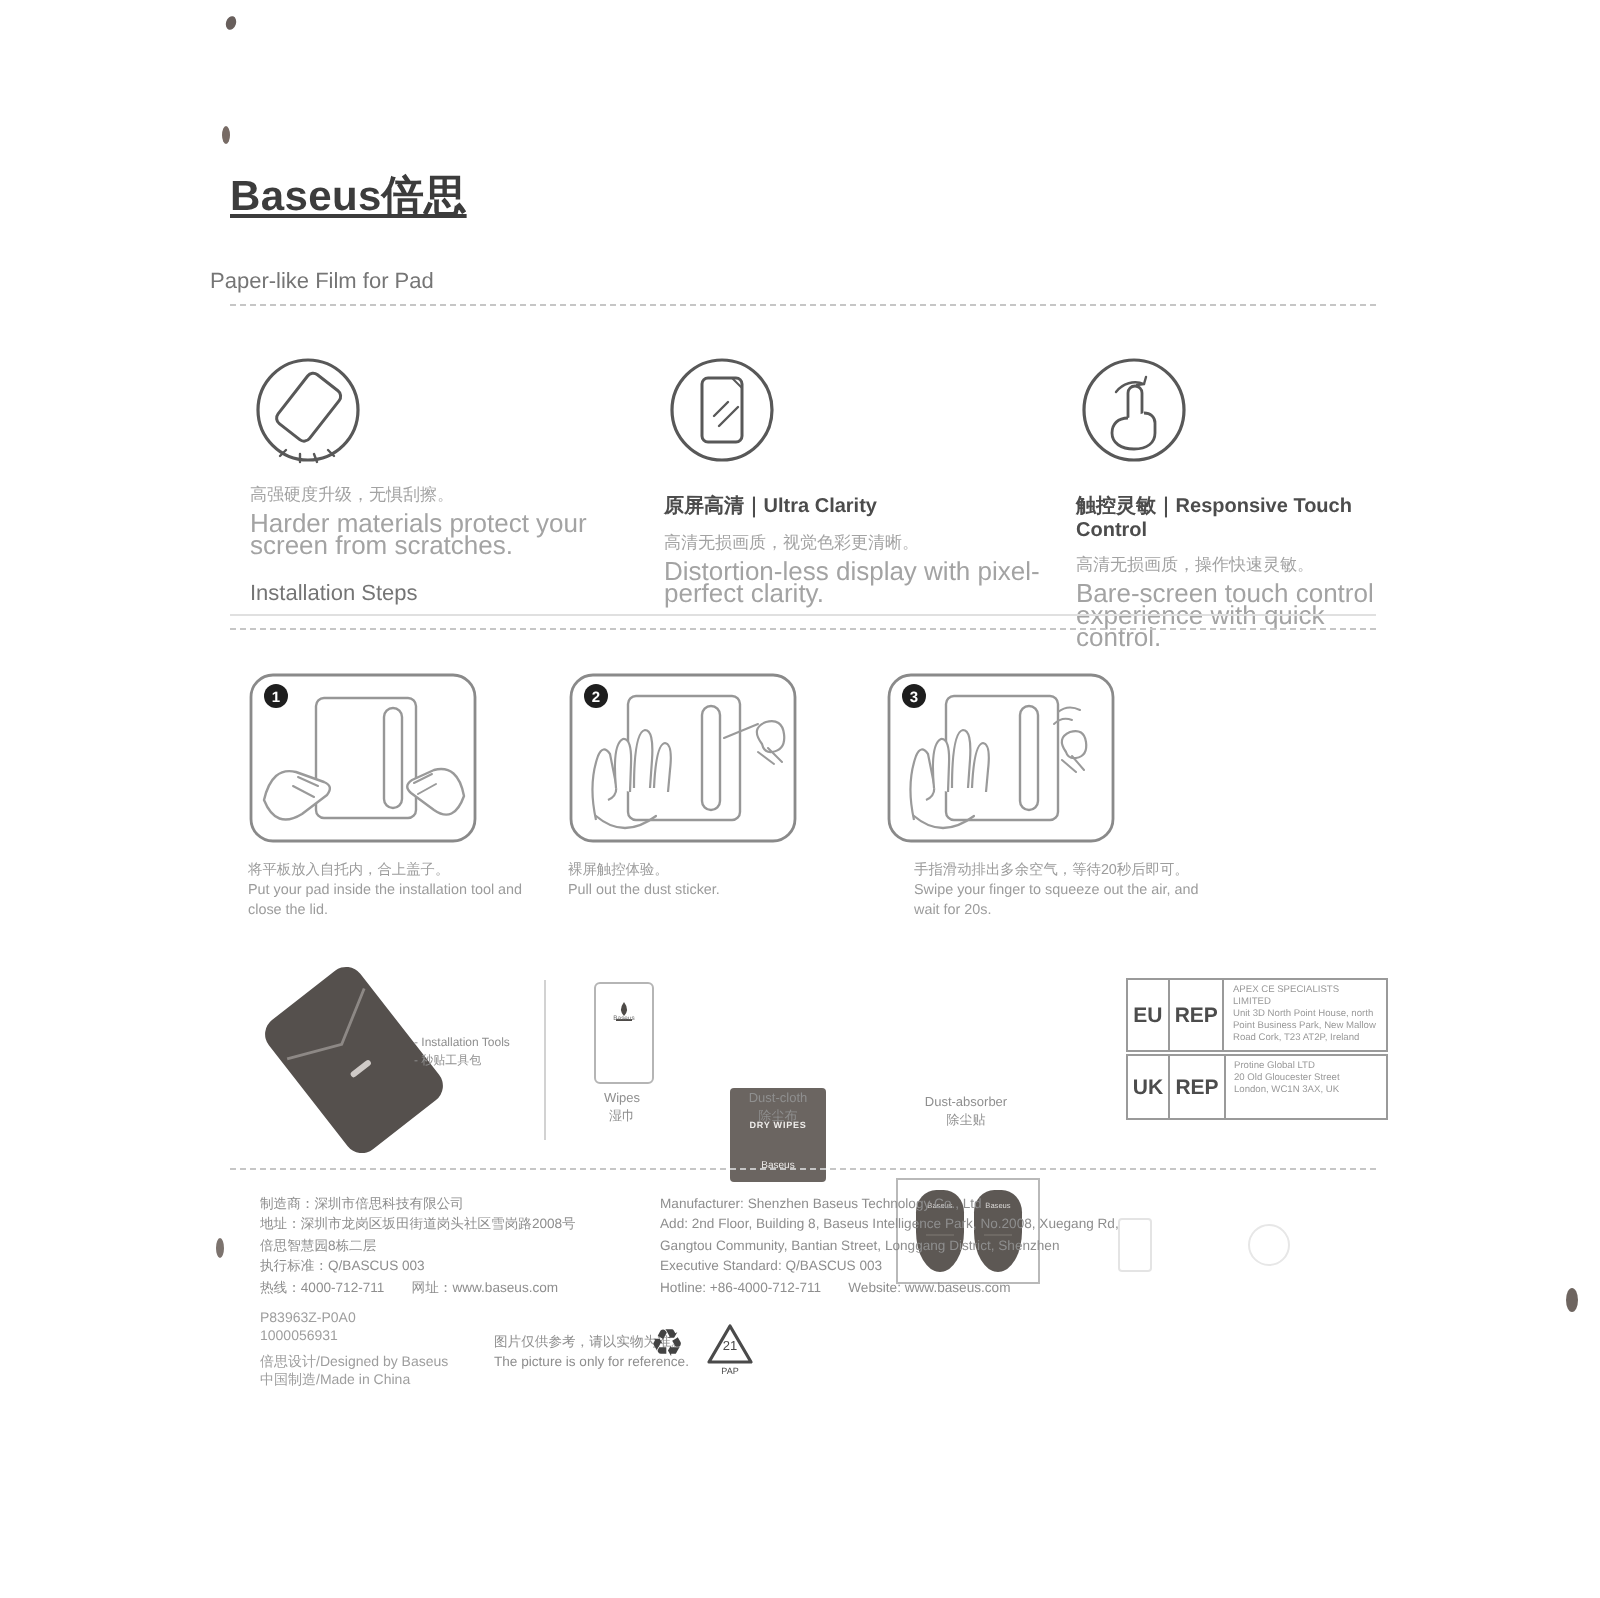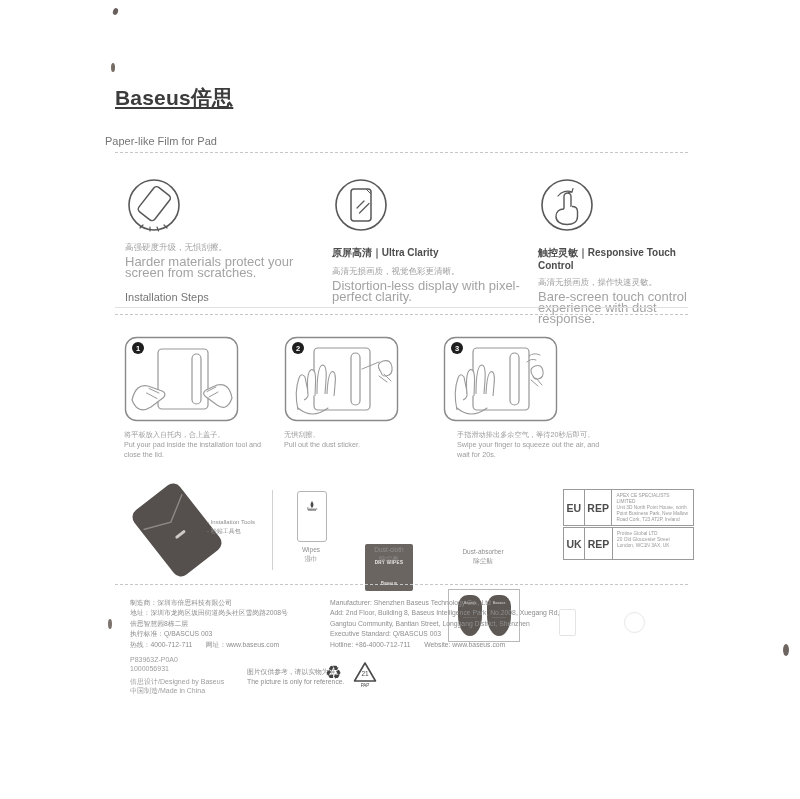--- a/index.html
+++ b/index.html
@@ -98,21 +98,21 @@
       <svg width="58" height="58" viewBox="0 0 58 58">
         <circle cx="29" cy="27" r="25" fill="none" stroke="#585858" stroke-width="1.6"></circle>
         <path d="M20 18 a12 12 0 0 1 14 -4" fill="none" stroke="#585858" stroke-width="1.2" stroke-linecap="round"></path>
         <path d="M34 14 l1 -3.5 M34 14 l-3.5 .5" stroke="#585858" stroke-width="1.2" fill="none" stroke-linecap="round"></path>
         <rect x="26" y="15" width="7" height="20" rx="3.5" fill="#fff" stroke="#585858" stroke-width="1.4"></rect>
         <path d="M26 31 c-5 0 -8 3 -8 7.5 c0 5 4.5 8 11 8 c6.5 0 10.5 -3 10.5 -8 l0 -5 c0 -3 -2.2 -5 -5.5 -5" fill="#fff" stroke="#585858" stroke-width="1.4" stroke-linejoin="round"></path>
       </svg>
     </span>
     <div class="ftitle">触控灵敏｜Responsive Touch Control</div>
     <div class="fzh">高清无损画质，操作快速灵敏。</div>
-    <div class="fen" style="width:160px;">Bare-screen touch control experience with dust response.</div>
+    <div class="fen" style="width:160px;">Bare-screen touch control experience with quick control.</div>
   </div>
 
   <div class="abs section-title" style="left:125px;top:291px;">Installation Steps</div>
   <div class="abs solidline" style="left:115px;top:307px;width:573px;"></div>
   <div class="abs dashline" style="left:115px;top:314px;width:573px;"></div>
 
   <div class="abs stepcard" style="left:124px;top:336px;">
     <svg width="115" height="86" viewBox="0 0 115 86">
       <rect x="1.5" y="1.5" width="112" height="83" rx="11" fill="#fff" stroke="#8a8a8a" stroke-width="1.4"></rect>
       <rect x="34" y="13" width="50" height="60" rx="4" fill="#fff" stroke="#979797" stroke-width="1.2"></rect>
@@ -157,21 +157,21 @@
       <path d="M84 26 q4 -4 9 -2 M86 20 q5 -4 11 -1" stroke="#9a9a9a" stroke-width="1" fill="none" stroke-linecap="round"></path>
     </svg>
     <div class="badge">3</div>
   </div>
 
   <div class="abs caption" style="left:124px;top:430px;">
     <div>将平板放入自托内，合上盖子。</div>
     <div style="width:145px;">Put your pad inside the installation tool and close the lid.</div>
   </div>
   <div class="abs caption" style="left:284px;top:430px;">
-    <div>无惧刮擦。</div>
+    <div>裸屏触控体验。</div>
     <div>Pull out the dust sticker.</div>
   </div>
   <div class="abs caption" style="left:440px;top:430px;margin-left:17px;">
     <div>手指滑动排出多余空气，等待20秒后即可。</div>
     <div style="width:150px;">Swipe your finger to squeeze out the air, and wait for 20s.</div>
   </div>
 
   <div class="abs" style="left:148px;top:489px;">
     <div class="pouch">
       <svg width="58" height="82" viewBox="0 0 58 82" style="position:absolute;left:0;top:0;">

